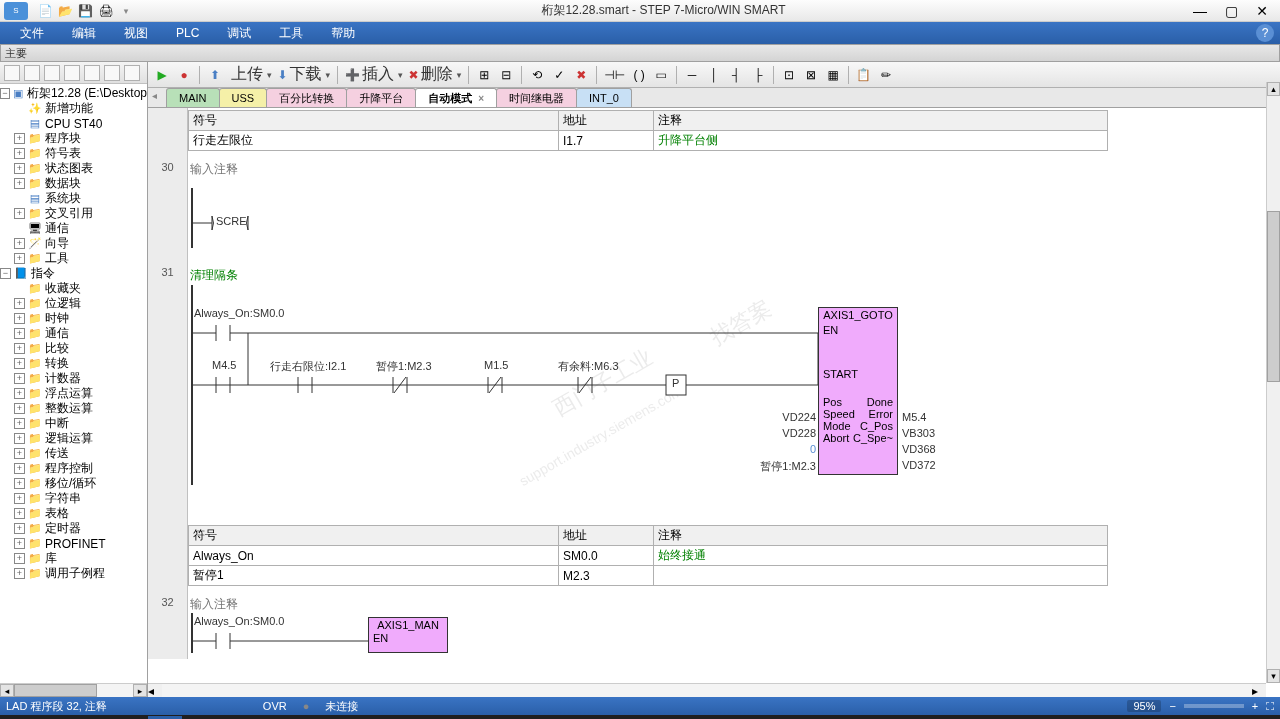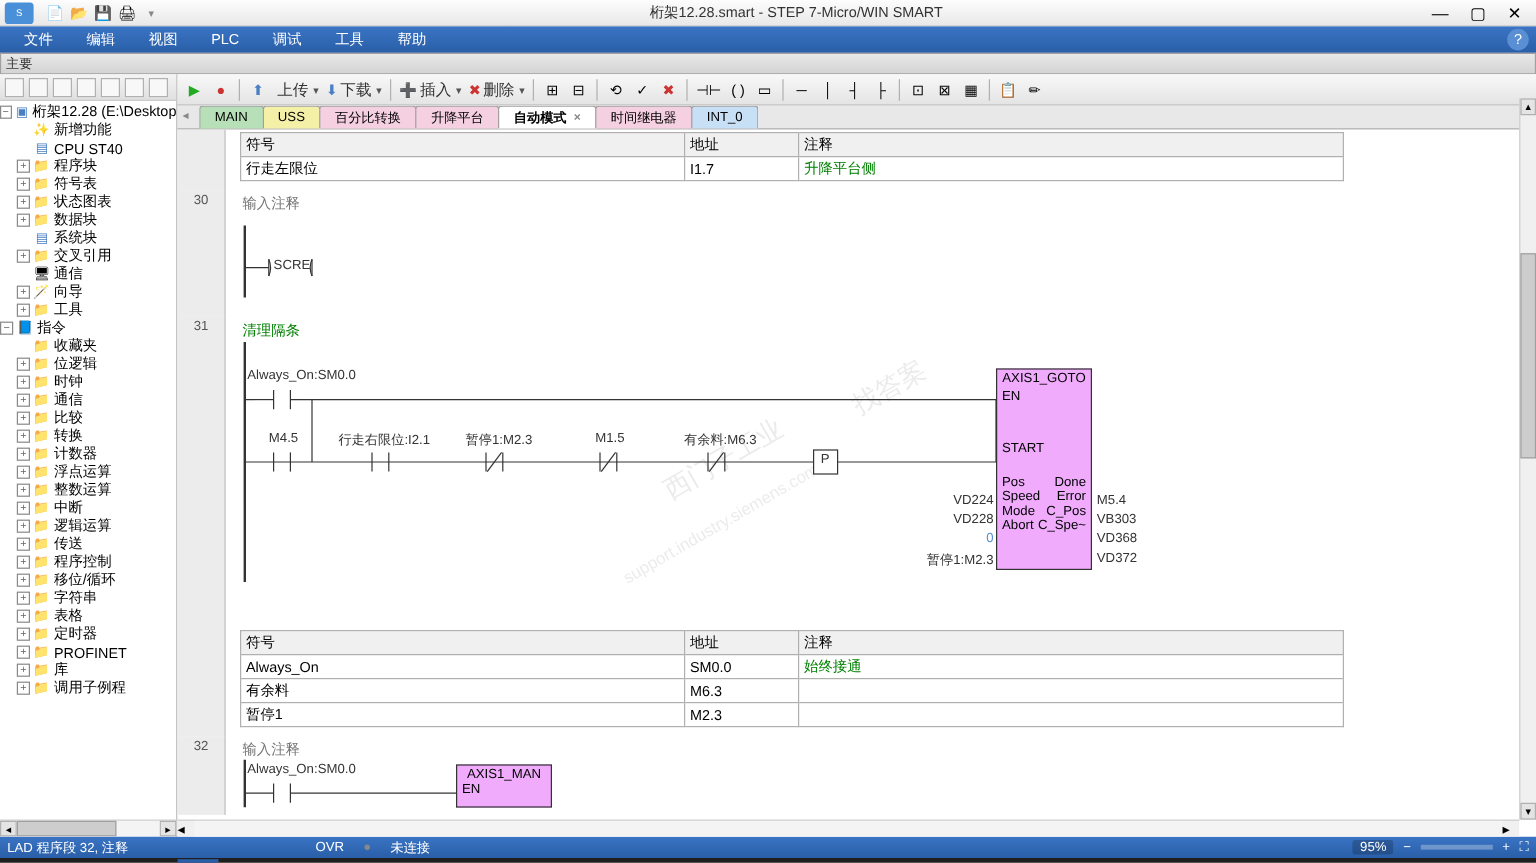--- a/index.html
+++ b/index.html
@@ -10,21 +10,21 @@
 .titlebar .qat span { width: 16px; height: 16px; display:inline-flex;align-items:center;justify-content:center; }
 .titlebar .title { flex: 1; text-align: center; font-size: 12px; color: #333; }
 .titlebar .winbtns { display: flex; gap: 18px; font-size: 14px; padding-right: 8px;}
 .menubar { height: 22px; background: linear-gradient(#3a74c4,#2a5fa8); display: flex; align-items: center; padding: 0 6px; color: #fff; }
 .menubar .mitem { padding: 0 14px; height: 100%; display:flex;align-items:center; }
 .menubar .help { margin-left: auto; width:18px;height:18px;border-radius:50%;background:#5a8fd4;text-align:center;line-height:18px;}
 .panel-title { height: 18px; background: linear-gradient(#e8e8e8,#d4d4d4); border: 1px solid #a0a0a0; font-size: 11px; padding: 0 4px; display:flex;align-items:flex-end; color:#333;}
 .toolbar { height: 26px; background: linear-gradient(#f8f8f8,#e4e4e4); border-bottom: 1px solid #b0b0b0; display: flex; align-items: center; padding: 0 4px; gap: 2px; }
 .toolbar .tbtn { height: 20px; min-width: 20px; display: inline-flex; align-items: center; justify-content: center; padding: 0 2px; }
 .toolbar .tsep { width: 1px; height: 18px; background: #b0b0b0; margin: 0 3px; }
-.toolbar .tlabel { font-size: 13px; padding: 0 2px; color: #333; text-align: center; }
+.toolbar .tlabel { font-size: 16px; padding: 0 2px; color: #333; text-align: center; }
 .toolbar .dropdown::after { content: "▾"; font-size: 9px; margin-left: 2px; color: #555; }
 .container { display: flex; height: calc(100% - 22px - 22px - 18px - 22px); }
 .sidebar { width: 148px; background: #fff; border-right: 1px solid #a0a0a0; overflow: hidden; position:relative;}
 .sidebar-toolbar { height: 22px; background: linear-gradient(#f4f4f4,#e0e0e0); border-bottom: 1px solid #c0c0c0; display: flex; align-items: center; gap: 4px; padding: 0 4px; }
 .sidebar-toolbar span { width:16px;height:16px;display:inline-block;border:1px solid #b0b0b0;background:#f8f8f8;}
 .tree { font-size: 12px; padding: 2px 0; overflow-y:auto; height: calc(100% - 22px - 14px);}
 .tree .node { display: flex; align-items: center; height: 15px; white-space: nowrap; }
 .tree .indent { display:inline-block; }
 .tree .tw { width: 11px; text-align: center; color: #666; font-size: 9px; border:1px solid #888; line-height:9px; height:11px; margin-right:2px; background:#fff;}
 .tree .tw.empty { border:none; }
@@ -43,21 +43,21 @@
 .tab.green { background: #b8e0b8; }
 .tab.yellow { background: #f5f0a8; }
 .tab.pink { background: #f5d0e0; }
 .tab.blue { background: #c8e0f5; }
 .tab.active { background: #fff; font-weight: bold; }
 .tab .x { margin-left: 6px; color: #888; font-size: 10px; }
 .editor { flex: 1; overflow: auto; background: #fff; position: relative; }
 .network-wrap { display:flex; }
 .gutter { width: 40px; background: #ececec; border-right: 1px solid #c0c0c0; text-align: center; font-size: 11px; color: #555; padding-top: 2px;}
 .gutter.tall { min-height: 100px; }
-.netbody { flex: 1; padding: 2px 0 6px 12px; }
+.netbody { flex: 1; padding: 2px 0 6px 0; }
 .symtable { border-collapse: collapse; width: 920px; margin: 0 0 2px 0; font-size: 12px; }
 .symtable th, .symtable td { border: 1px solid #b0b0b0; padding: 1px 4px; text-align: left; height: 14px; }
 .symtable th { background: #f0f0f0; font-weight: normal; }
 .symtable td.green { color: #008000; }
 .comment-input { width: 240px; border: none; background: transparent; font-size: 12px; color: #888; padding: 1px 2px; outline:none;font-family:Liberation Serif, serif;}
 .net-comment { color: #008000; font-size: 12px; padding: 1px 2px; }
 .ladder { position: relative; height: 220px; }
 .ladder svg { position: absolute; top: 0; left: 0; }
 .ladder-label { position: absolute; font-size: 11px; color: #333; white-space: nowrap; }
 .ladder-label.blue { color: #5a8fd4; }
@@ -525,25 +525,20 @@
                   <th style="width:370px">符号</th>
                   <th style="width:95px">地址</th>
                   <th>注释</th>
                 </tr>
             <tr>
                   <td>Always_On</td>
                   <td>SM0.0</td>
                   <td class="green">始终接通</td>
                 </tr>
             <tr>
-                  <td>有余料</td>
-                  <td>M6.3</td>
-                  <td class="green"></td>
-                </tr>
-            <tr>
                   <td>暂停1</td>
                   <td>M2.3</td>
                   <td class="green"></td>
                 </tr>
           </tbody>
             </table>
         </div>
       </div>
 
       <div class="network-wrap">

